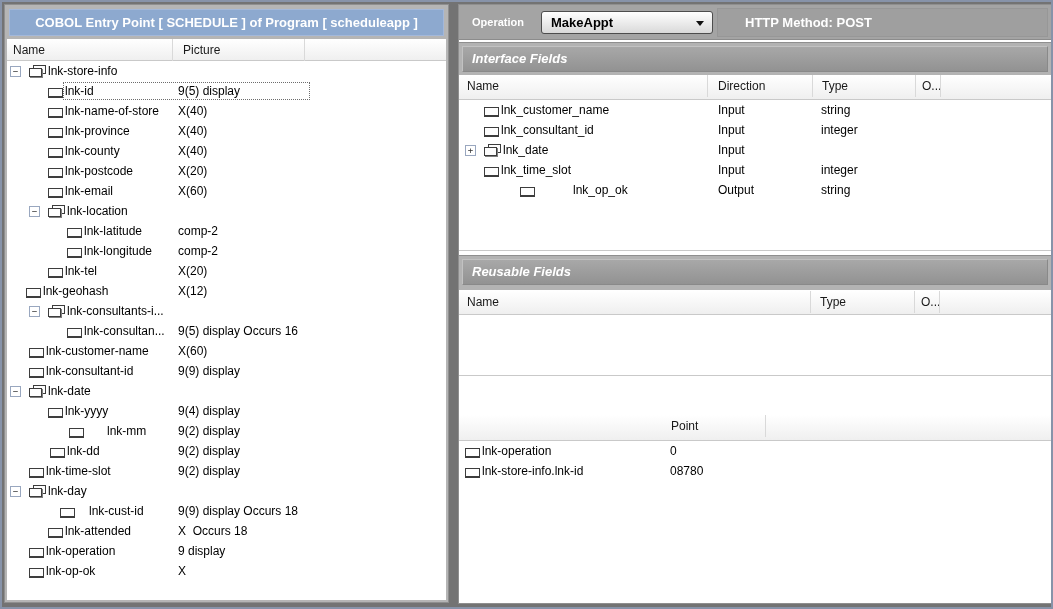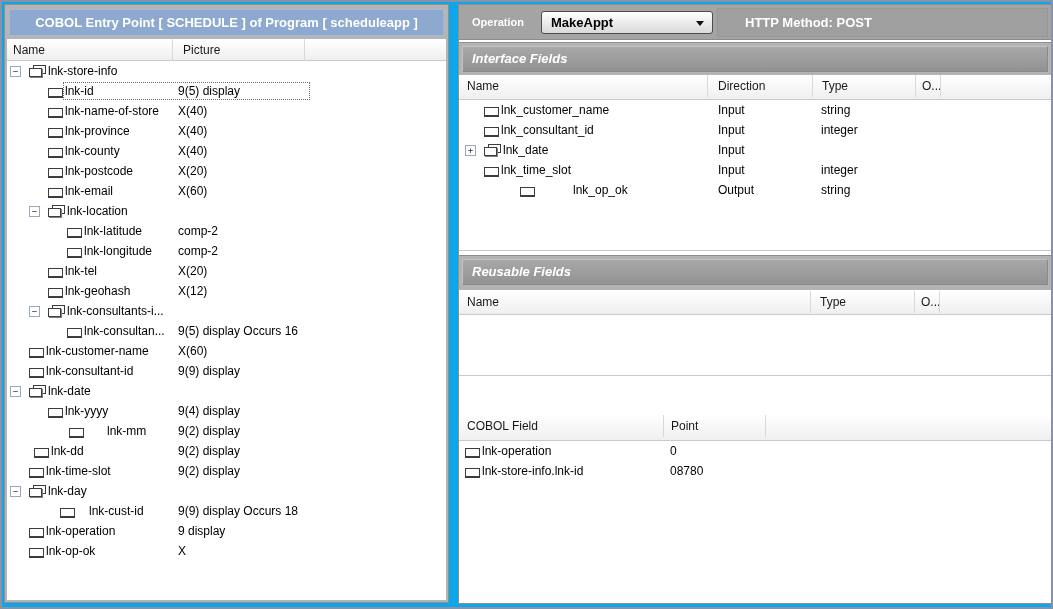--- a/index.html
+++ b/index.html
@@ -1,19 +1,19 @@
 <!DOCTYPE html>
 <html><head>
 <meta charset="utf-8">
 <style>
   html,body { margin:0; padding:0; background:#d8d8d8; }
   * { box-sizing:border-box; }
   .screen {
     position:relative; width:1053px; height:609px;
-    background:#0ea5e9; border:2px solid #8793a9; overflow:hidden;
+    background:#737373; border:2px solid #8793a9; overflow:hidden;
     font-family:"Liberation Sans","DejaVu Sans",sans-serif; font-size:12px; color:#000;
     -webkit-font-smoothing:antialiased;
   }
 
   
   .left-panel { position:absolute; left:2px; top:2px; width:445px; height:599px;
     background:#b5b5b5; border:1px solid #8f8f8f; }
   .left-title { position:absolute; left:4px; right:4px; top:4px; height:27px;
     background:#8da9cf; border:1px solid #a3b8da; color:#fff; font-weight:bold;
     font-size:13px; line-height:25px; text-align:center; white-space:nowrap; overflow:hidden; }
@@ -172,21 +172,21 @@
     <span class="nodeicon leaf"></span>
     <span class="nname">lnk-longitude</span>
     <span class="pic">comp-2</span>
   </div>
           <div class="trow" style="padding-left: 22px;">
     <span class="exp"></span>
     <span class="nodeicon leaf"></span>
     <span class="nname">lnk-tel</span>
     <span class="pic">X(20)</span>
   </div>
-          <div class="trow" style="padding-left: 22px;">
+          <div class="trow" style="">
     <span class="exp"></span>
     <span class="nodeicon leaf"></span>
     <span class="nname">lnk-geohash</span>
     <span class="pic">X(12)</span>
   </div>
           <div class="trow" style="padding-left: 22px;">
     <span class="exp">−</span>
     <span class="nodeicon group"></span>
     <span class="nname">lnk-consultants-i...</span>
     <span class="pic"></span>
@@ -220,21 +220,21 @@
     <span class="nodeicon leaf"></span>
     <span class="nname">lnk-yyyy</span>
     <span class="pic">9(4) display</span>
   </div>
           <div class="trow" style="padding-left: 22px; gap: 21px;">
     <span class="exp"></span>
     <span class="nodeicon leaf"></span>
     <span class="nname">lnk-mm</span>
     <span class="pic">9(2) display</span>
   </div>
-          <div class="trow" style="padding-left: 8px;">
+          <div class="trow" style="padding-left: 24px;">
     <span class="exp"></span>
     <span class="nodeicon leaf"></span>
     <span class="nname">lnk-dd</span>
     <span class="pic">9(2) display</span>
   </div>
           <div class="trow" style="padding-left: 3px;">
     <span class="exp"></span>
     <span class="nodeicon leaf"></span>
     <span class="nname">lnk-time-slot</span>
     <span class="pic">9(2) display</span>
@@ -243,20 +243,26 @@
     <span class="exp">−</span>
     <span class="nodeicon group"></span>
     <span class="nname">lnk-day</span>
     <span class="pic"></span>
   </div>
           <div class="trow" style="padding-left: 22px; gap: 12px;">
     <span class="exp"></span>
     <span class="nodeicon leaf"></span>
     <span class="nname">lnk-cust-id</span>
     <span class="pic">9(9) display Occurs 18</span>
+  </div>
+          <div class="trow" style="padding-left: 22px;">
+    <span class="exp"></span>
+    <span class="nodeicon leaf"></span>
+    <span class="nname">lnk-attended</span>
+    <span class="pic">X  Occurs 18</span>
   </div>
           <div class="trow" style="padding-left: 3px;">
     <span class="exp"></span>
     <span class="nodeicon leaf"></span>
     <span class="nname">lnk-operation</span>
     <span class="pic">9 display</span>
   </div>
           <div class="trow" style="padding-left: 3px;">
     <span class="exp"></span>
     <span class="nodeicon leaf"></span>
@@ -331,21 +337,20 @@
       <div class="secbar">Reusable Fields</div>
     </div>
     <div class="colhead hdr-rf">
       <div class="hc rf-name">Name</div>
       <div class="hc rf-type">Type</div>
       <div class="hc rf-occ">O...</div>
     </div>
     <div class="body-rf"></div>
 
     <div class="colhead hdr-ca">
-      <div class="hc ca-field">COBOL Field</div>
       <div class="hc ca-value">Point</div>
     </div>
     <div class="body-ca">
         <div class="trow" style="padding-left: 6px;">
     <span class="nodeicon leaf"></span>
     <span class="nname">lnk-operation</span>
     <span class="cell-value">0</span>
   </div>
         <div class="trow" style="padding-left: 6px;">
     <span class="nodeicon leaf"></span>

